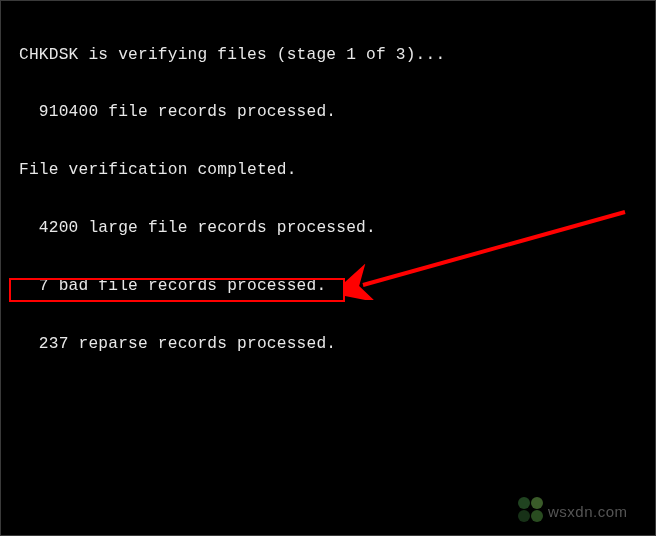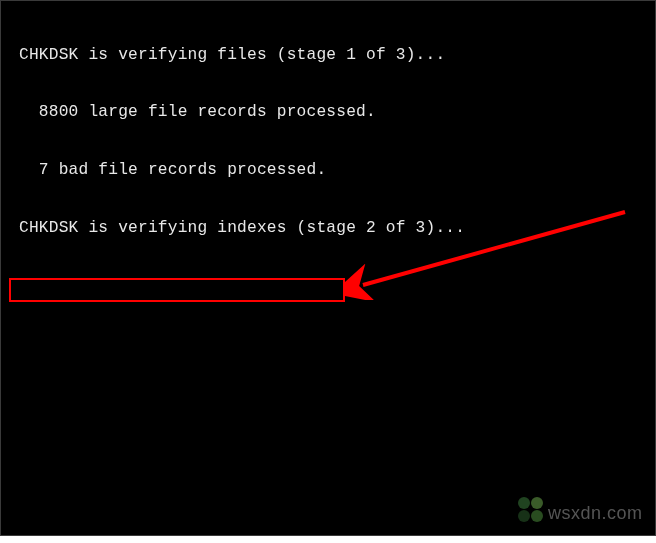--- a/index.html
+++ b/index.html
@@ -57,34 +57,36 @@
   .wm-dot {
     position: absolute;
     border-radius: 50%;
     opacity: 0.55;
   }
   .wm-text {
     position: absolute;
     left: 30px;
     top: 6px;
     font-family: Arial, sans-serif;
-    font-size: 18px;
+    font-size: 15px;
     color: #9a9a9a;
     opacity: 0.55;
     letter-spacing: 0.5px;
   }
 </style>
 </head>
 <body>
 
 <div class="console">
   <div>CHKDSK is verifying files (stage 1 of 3)...</div>
-  <div>  8800 large file records processed.</div>
+  <div>  910400 file records processed.</div>
+  <div>File verification completed.</div>
+  <div>  4200 large file records processed.</div>
   <div>  7 bad file records processed.</div>
-  <div>CHKDSK is verifying indexes (stage 2 of 3)...</div>
+  <div>  237 reparse records processed.</div>
   
   
   
   
   
   
   
   
   
   

